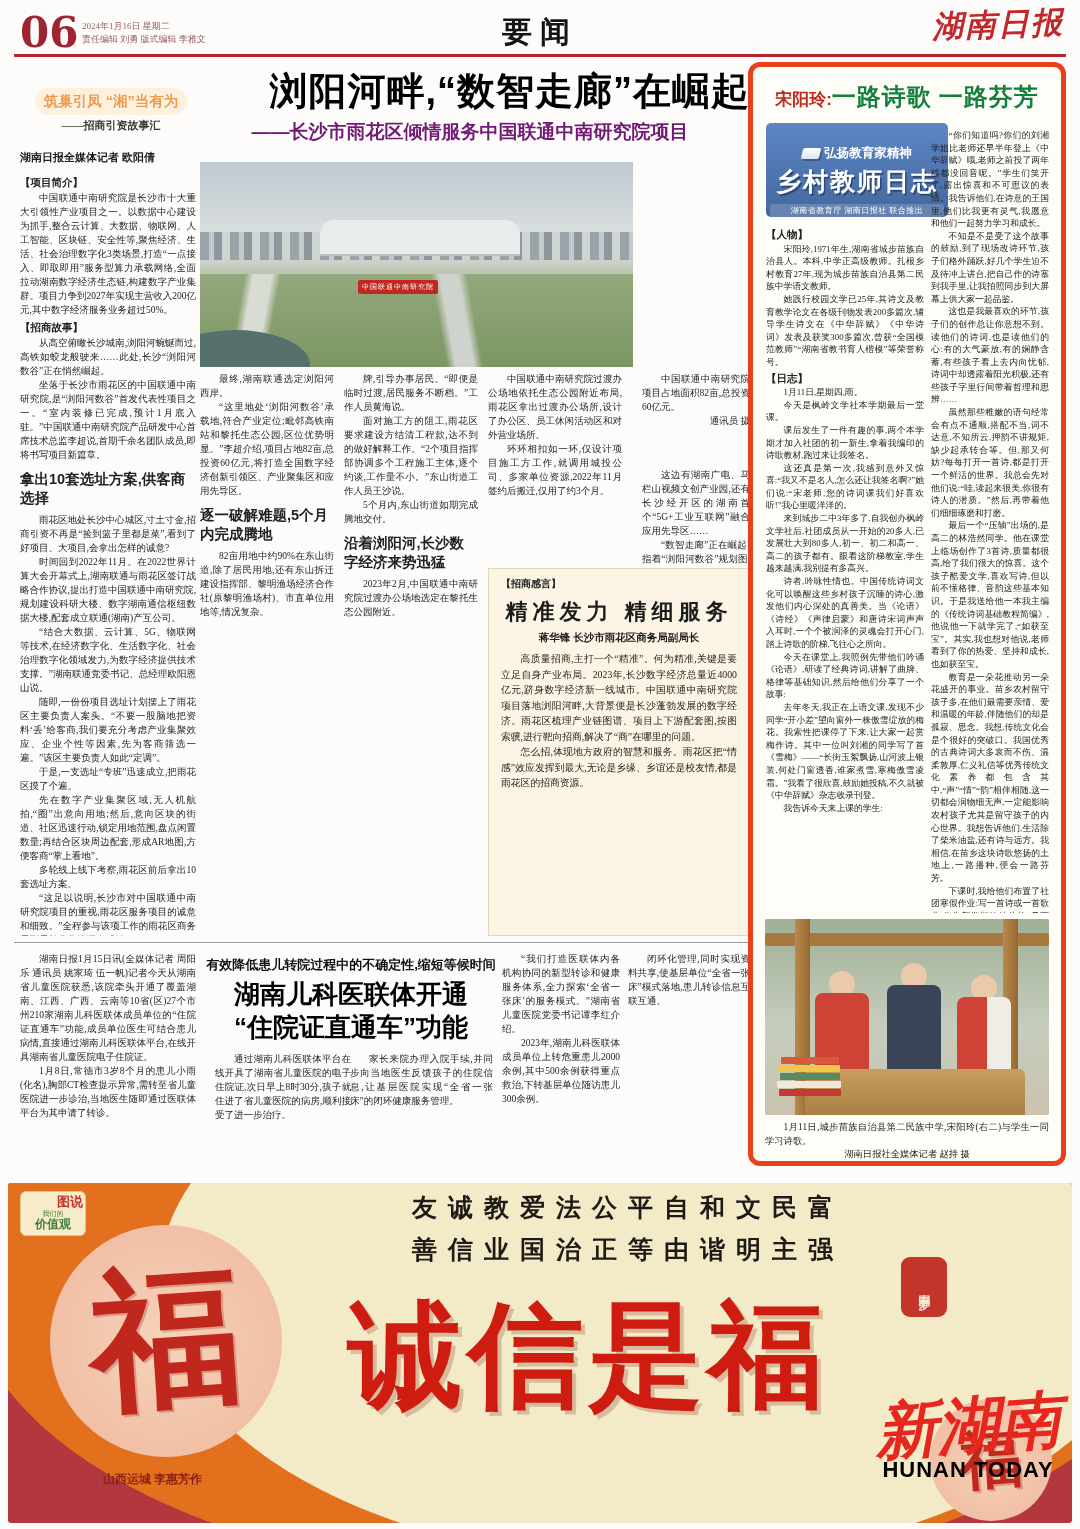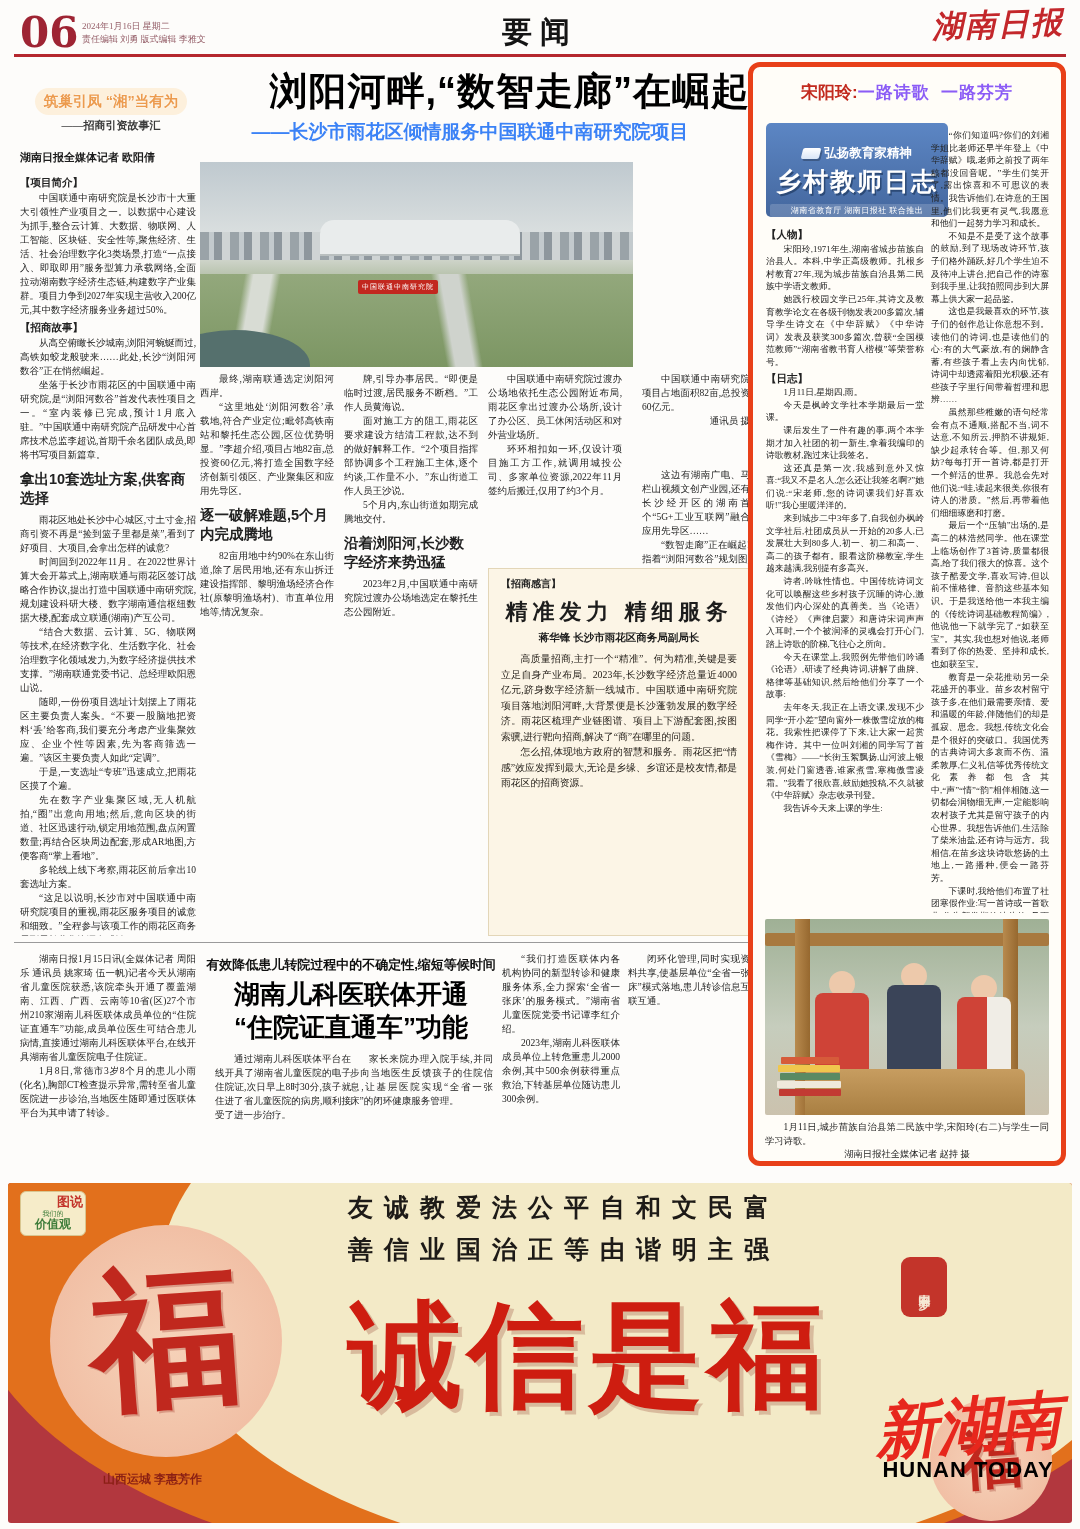--- a/index.html
+++ b/index.html
@@ -23,21 +23,21 @@
             font-size:31px;color:#c3272b;transform:rotate(-2deg);letter-spacing:2px;}
   .redline{left:14px;top:54px;width:1052px;height:3px;background:#b5272e;}
   
   .badge{left:22px;top:88px;width:178px;text-align:center;}
   .badge .b1{display:inline-block;background:#fdf0dc;border-radius:18px;padding:4px 9px;
              font-family:"Liberation Sans",sans-serif;font-weight:900;font-size:14.5px;color:#ec9b4e;
              text-shadow:0 0 2px #fff;}
   .badge .b2{margin-top:3px;font-weight:bold;font-size:11px;color:#3a3a3a;}
   .headline{left:190px;top:66px;width:560px;text-align:right;font-weight:900;font-size:38px;
             letter-spacing:1px;color:#000;}
-  .subheadline{left:190px;top:119px;width:560px;text-align:center;font-weight:900;font-size:19px;color:#3b82f6;}
+  .subheadline{left:190px;top:119px;width:560px;text-align:center;font-weight:900;font-size:19px;color:#701a75;}
   .byline{left:20px;top:150px;font-family:"Liberation Sans",sans-serif;font-weight:bold;font-size:11px;}
   
   .photo1{left:200px;top:162px;width:433px;height:205px;overflow:hidden;
           background:linear-gradient(#bfc9cf 0%,#dfe3e2 42%,#d6dad4 45%,#aab89b 60%,#87a06c 100%);}
   .ph-city{position:absolute;left:0;top:70px;width:433px;height:28px;
            background:repeating-linear-gradient(90deg,#9aa3a8 0 9px,#c3cacd 9px 14px,#8e979d 14px 22px,#cfd4d4 22px 30px);}
   .ph-expo{position:absolute;left:120px;top:58px;width:200px;height:34px;background:#e9ecec;
            border-radius:14px 14px 0 0;box-shadow:0 2px 0 #b9bfbf;}
   .ph-road{position:absolute;left:0;top:112px;width:433px;height:93px;
            background:linear-gradient(100deg,transparent 10%,#d8dcd4 12%,#d8dcd4 16%,transparent 18%),
@@ -58,21 +58,21 @@
   .gbox p{margin:0;text-indent:2em;text-align:justify;font-size:9.8px;line-height:15.5px;color:#25201a;}
   .sepline{left:14px;top:942px;width:736px;height:1px;background:#9a9a9a;}
   
   .kicker{left:205px;top:956px;width:292px;text-align:center;font-weight:900;font-size:13px;color:#111;}
   .hhead{left:205px;top:978px;width:292px;text-align:center;font-weight:900;font-size:26px;line-height:33px;color:#000;}
   
   .rbox{left:748px;top:62px;width:318px;height:1104px;border:5px solid #e84019;border-radius:12px;
         background:#fffdf8;box-sizing:border-box;}
   .rtitle{position:absolute;left:8px;top:14px;width:292px;text-align:center;white-space:nowrap;}
   .rtitle .pre{font-family:"Liberation Sans",sans-serif;font-weight:900;font-size:17px;color:#c22a1e;}
-  .rtitle .main{font-family:Liberation Mono, monospace;font-weight:900;font-size:17px;color:#8b5cf6;letter-spacing:1px;}
+  .rtitle .main{font-family:Liberation Serif, serif;font-weight:900;font-size:24px;color:#15803d;letter-spacing:1px;}
   .bluebanner{position:absolute;left:13px;top:56px;width:182px;height:94px;border-radius:5px;
               background:linear-gradient(#5c86c4,#44679e);color:#fff;text-align:center;box-sizing:border-box;padding:22px 4px;}
   .bb1{font-family:"Liberation Sans",sans-serif;font-weight:bold;font-size:12.5px;display:flex;
        align-items:center;justify-content:center;gap:4px;}
   .bookicon{display:inline-block;width:18px;height:11px;background:linear-gradient(#ffffff,#d9e5f6);
             transform:skewX(-14deg);border-radius:2px;box-shadow:2px 2px 0 rgba(0,0,0,.25);}
   .bb2{font-family:"Liberation Sans",sans-serif;font-weight:900;font-size:25px;letter-spacing:2px;
        text-shadow:1.5px 1.5px 0 #2c4a77;margin-top:3px;}
   .bb3{font-size:8px;margin-top:6px;background:rgba(255,255,255,.18);border-radius:2px;padding:1px 0;letter-spacing:.5px;}
   .rphoto{position:absolute;left:12px;top:852px;width:284px;height:196px;overflow:hidden;border-radius:2px;
@@ -93,21 +93,21 @@
               background:radial-gradient(#f6d3ba,#efb79c);display:flex;align-items:center;justify-content:center;}
   .po-cut{font-family:"DejaVu Serif",serif;font-weight:bold;color:#c0281e;transform:rotate(-4deg);
           text-shadow:2px 2px 0 rgba(140,20,10,.25);}
   .po-circleR{position:absolute;left:922px;top:216px;width:122px;height:122px;border-radius:50%;
               background:radial-gradient(#f6d3ba,#efb79c);display:flex;align-items:center;justify-content:center;}
   .po-badge{position:absolute;left:12px;top:8px;width:64px;background:#f6ecc9;border:1px solid #d9c690;
             border-radius:6px;text-align:center;padding:3px 0;line-height:1.15;}
   .po-badge .t1{color:#c3342a;font-weight:900;font-size:13px;font-family:"Liberation Sans",sans-serif;padding-left:34px;}
   .po-badge .t2{color:#3f7d3b;font-size:7px;}
   .po-badge .t3{color:#3f7d3b;font-weight:900;font-size:12px;font-family:"Liberation Sans",sans-serif;}
-  .po-callig{position:absolute;left:340px;top:8px;width:560px;text-align:left;
+  .po-callig{position:absolute;left:340px;top:8px;width:560px;text-align:center;
              font-family:"DejaVu Serif",serif;font-weight:900;font-size:25px;letter-spacing:11px;color:#1d1a17;}
   .po-callig2{top:50px;}
   .po-seal{position:absolute;left:893px;top:74px;width:46px;height:60px;background:#c3342a;border-radius:9px;
            display:flex;align-items:center;justify-content:center;}
   .po-seal span{writing-mode:vertical-rl;color:#f6e9d5;font-size:12px;font-weight:bold;letter-spacing:2px;}
   .po-slogan{position:absolute;left:250px;top:96px;width:660px;text-align:center;
              font-family:"Liberation Sans",sans-serif;font-weight:900;font-size:115px;letter-spacing:5px;
              color:#ce1d10;text-shadow:4px 4px 0 rgba(125,22,10,.22);}
   .po-artist{position:absolute;left:95px;top:288px;font-size:12px;font-weight:bold;color:#8a1f14;}
   .po-org{position:absolute;left:380px;top:302px;width:400px;text-align:center;font-size:12.5px;color:#3a3434;}

